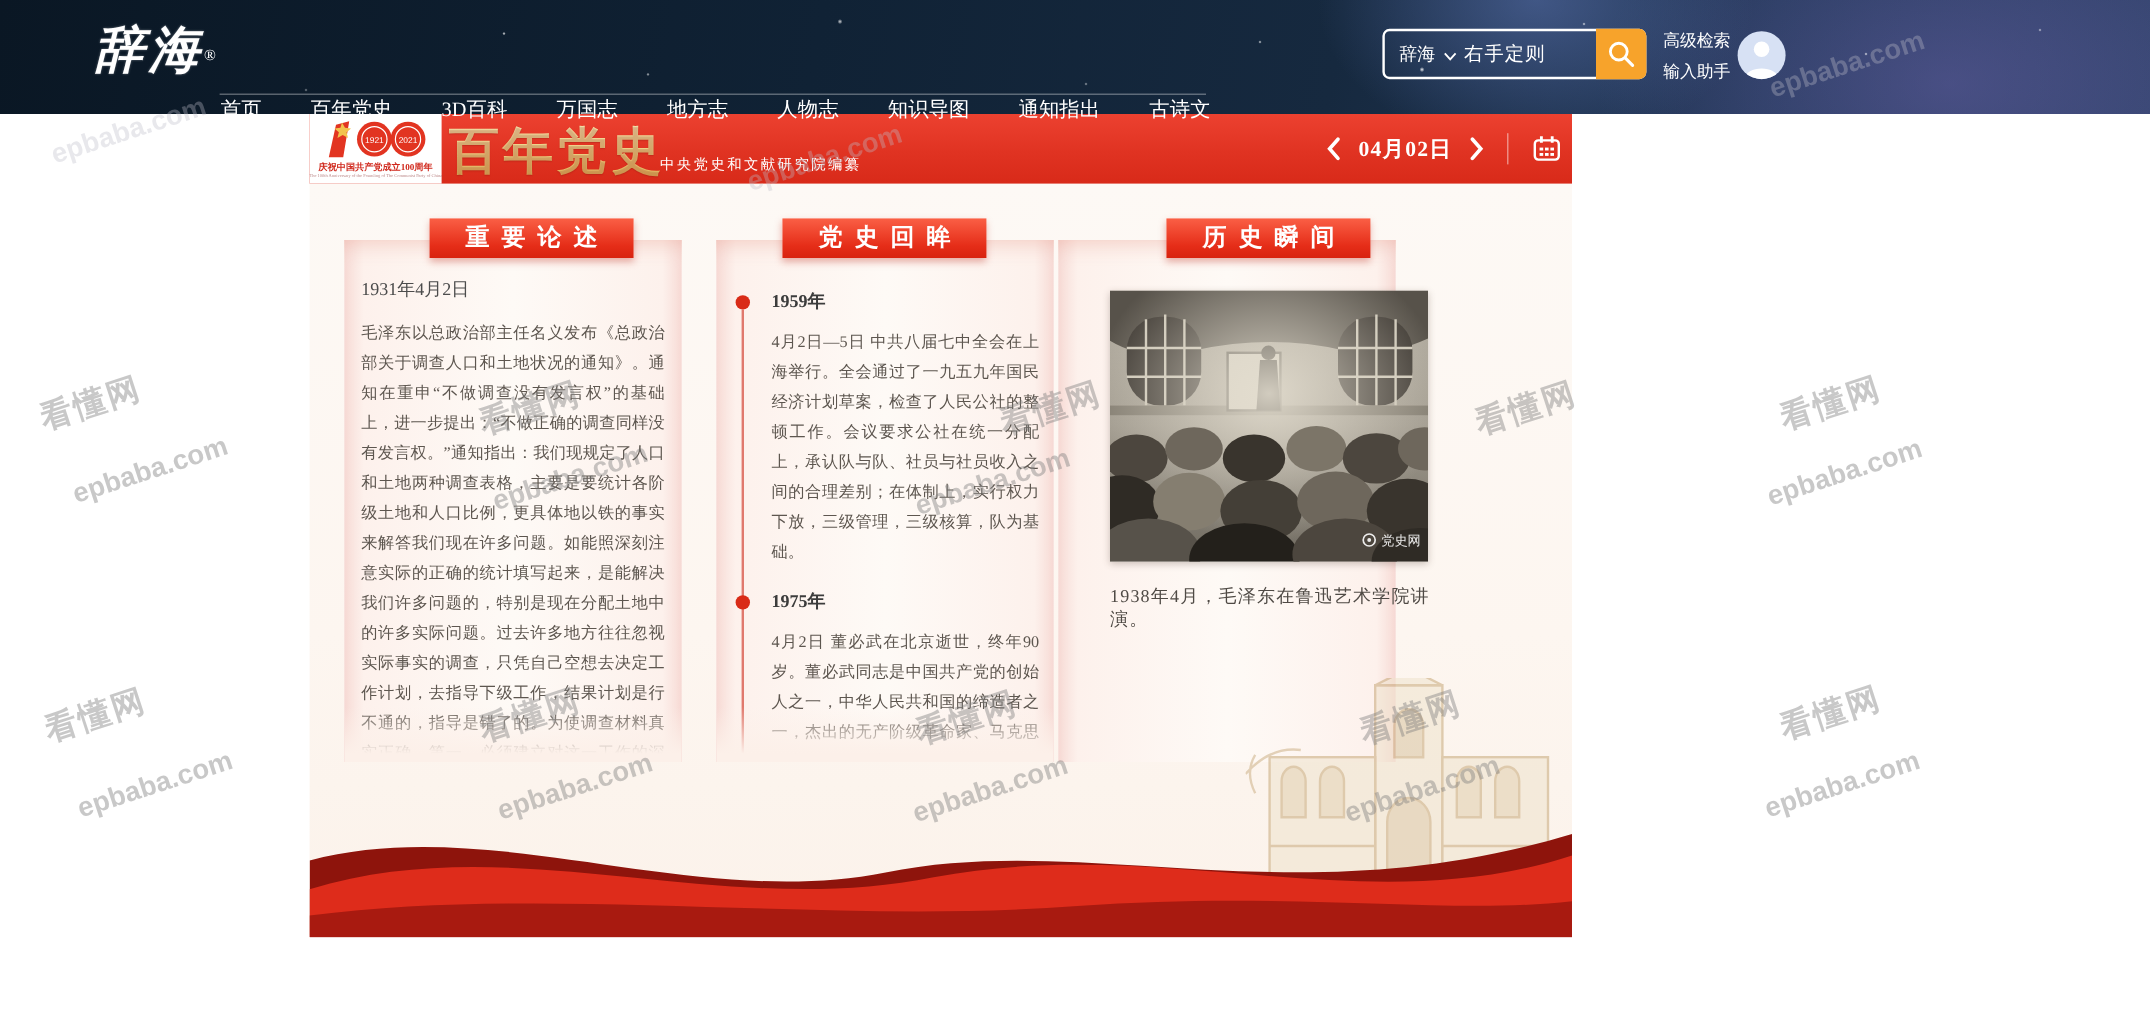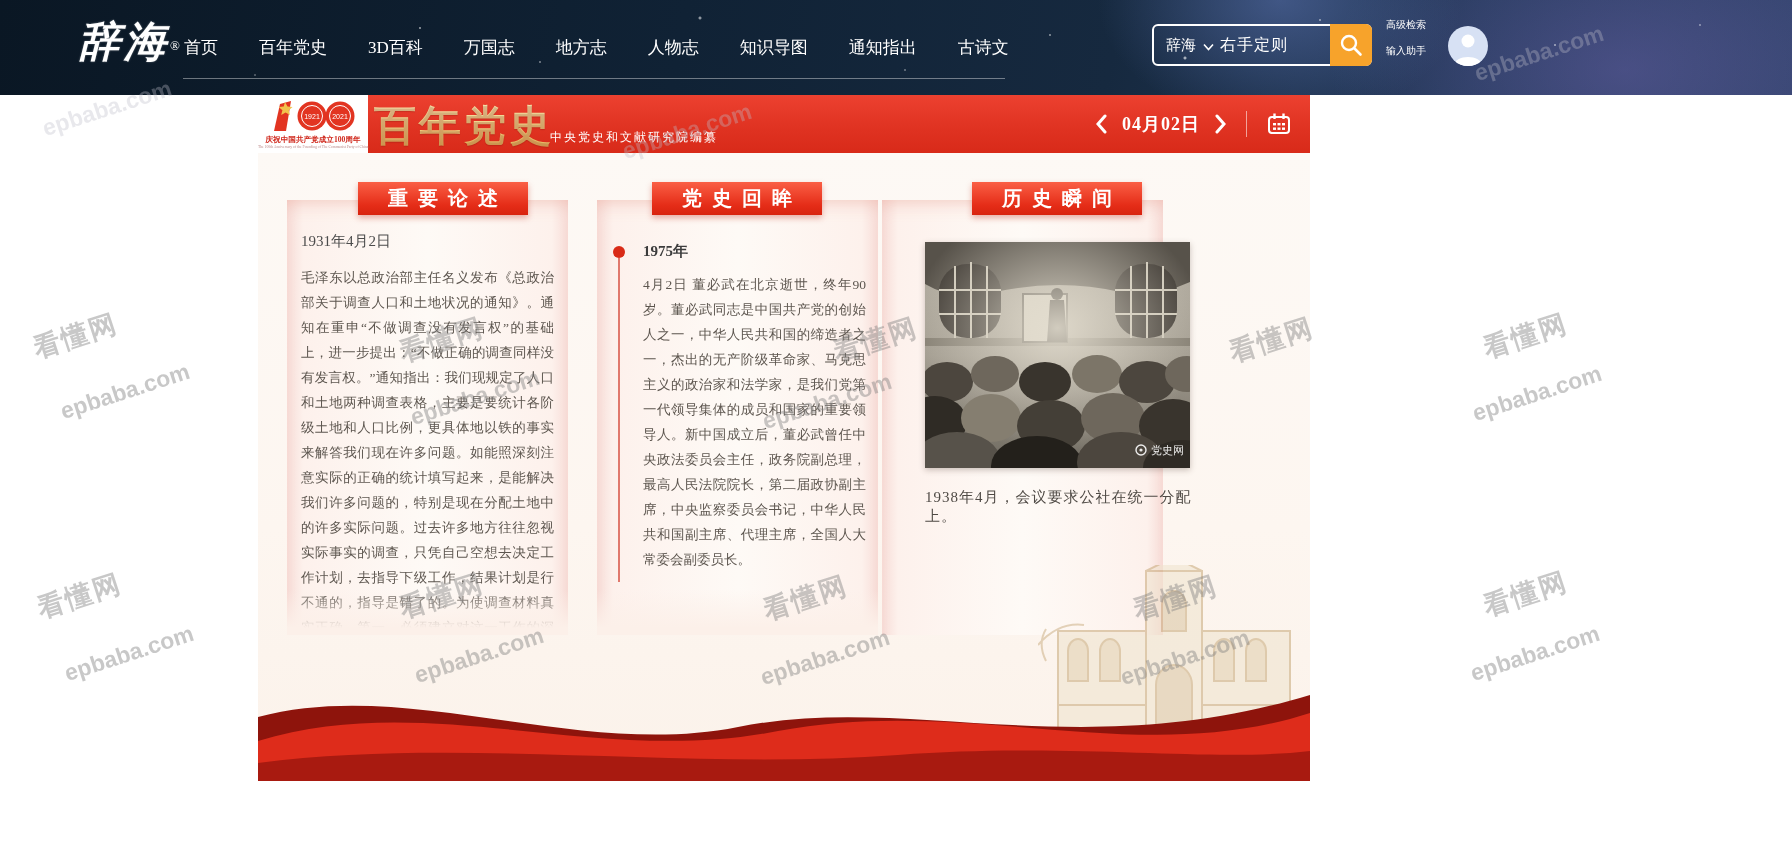--- a/index.html
+++ b/index.html
@@ -24,32 +24,32 @@
       linear-gradient(100deg,#0a1724 0%, #102235 38%, #16293f 62%, #253a5c 82%, #31436b 100%);
   }
   .nav-underline { position:absolute; left:183px; top:78px; width:822px; height:1px;
     background:rgba(255,255,255,.40); }
   .logo { position:absolute; left:78px; top:14px; color:#fff; cursor:pointer; }
   .logo .logo-text { font-size:42px; font-weight:bold; font-style:italic;
     letter-spacing:4px; text-shadow:0 0 2px rgba(255,255,255,.4); }
   .logo .reg { font-size:13px; vertical-align:super; font-style:normal; }
   .nav-menu { position:absolute; left:184px; top:36px; display:flex; gap:41px;
     color:#fff; font-size:17px; white-space:nowrap; }
-  .nav-menu span { cursor:pointer; }
+  .nav-menu span { cursor:pointer;margin-top:44px; }
 
   .search-box { position:absolute; left:1152px; top:24px; width:220px; height:42px;
     border:2px solid #ffffff; border-radius:6px; display:flex; align-items:center;
     color:#fff; }
   .search-cat { font-size:15px; padding-left:12px; cursor:pointer; }
   .chev-down { margin:4px 6px 0 7px; cursor:pointer; }
   .search-input { flex:1; font-size:16px; letter-spacing:1px; cursor:text; }
   .search-btn { width:42px; height:42px; margin:-2px -2px -2px 0; border:none;
     background:#f7a32b; border-radius:0 6px 6px 0; display:flex; align-items:center;
     justify-content:center; cursor:pointer; }
-  .search-side { position:absolute; left:1386px; top:12px; color:#fff; font-size:10px;
+  .search-side { position:absolute; left:1386px; top:22px; color:#fff; font-size:14px;
     line-height:26px; text-align:left; }
   .search-side div { cursor:pointer; }
   .avatar { position:absolute; left:1448px; top:26px; width:40px; height:40px;
     border-radius:50%; background:#d7e1f4; display:flex; align-items:flex-end;
     justify-content:center; overflow:hidden; cursor:pointer; }
 
   
   .card { position:absolute; left:258px; top:95px; width:1052px; height:761px;
     background:#ffffff; z-index:1; }
   .card-body { position:absolute; left:0; top:58px; width:1052px; height:626px;
@@ -64,21 +64,21 @@
   .emblem-cap-cn { font-size:8px; color:#d0281c; font-weight:bold; transform:scale(.95);
     white-space:nowrap; }
   .emblem-cap-en { font-size:6px; color:#b88; transform:scale(.62); white-space:nowrap;
     margin-top:-1px; }
   .banner-title { position:absolute; left:116px; top:3px; font-size:42px; font-weight:900;
     letter-spacing:3px; background:linear-gradient(180deg,#fbeebc 0%,#f3d98d 45%,#e4b455 100%);
     -webkit-background-clip:text; background-clip:text; color:transparent;
     text-shadow:0 1px 1px rgba(120,20,10,.25); }
   .banner-sub { position:absolute; left:292px; bottom:7px; color:#ffffff; font-size:12px;
     letter-spacing:2px; }
-  .date-nav { position:absolute; right:18px; top:0; height:58px; display:flex;
+  .date-nav { position:absolute; right:8px; top:0; height:58px; display:flex;
     align-items:center; gap:15px; color:#fff; }
   .date-text { font-size:18px; font-weight:bold; letter-spacing:1px; }
   .date-arrow { cursor:pointer; display:flex; }
   .date-sep { width:1px; height:26px; background:rgba(255,255,255,.55); margin:0 4px; }
   .cal-btn { cursor:pointer; display:flex; }
 
   
   .sec-title { position:absolute; top:87px; width:170px; height:33px; line-height:33px;
     text-align:center; color:#ffffff; font-size:20px; font-weight:bold;
     letter-spacing:10px; text-indent:10px;
@@ -252,20 +252,25 @@
 
   <div class="panel p1">
     <div class="discourse-date">1931年4月2日</div>
     <p class="discourse-body">毛泽东以总政治部主任名义发布《总政治部关于调查人口和土地状况的通知》。通知在重申“不做调查没有发言权”的基础上，进一步提出：“不做正确的调查同样没有发言权。”通知指出：我们现规定了人口和土地两种调查表格，主要是要统计各阶级土地和人口比例，更具体地以铁的事实来解答我们现在许多问题。如能照深刻注意实际的正确的统计填写起来，是能解决我们许多问题的，特别是现在分配土地中的许多实际问题。过去许多地方往往忽视实际事实的调查，只凭自己空想去决定工作计划，去指导下级工作，结果计划是行不通的，指导是错了的。为使调查材料真实正确，第一，必须建立对这一工作的深刻认识，看清楚这一工作的重要；第二，调查的人要不怕麻烦；第三，上级政府派出去指导的同志和政治部负责任的同志，须将两表格的内容及调查时注意之点，详细向负责调查的同志解释清楚。</p>
     <div class="panel-fade"></div>
   </div>
 
   <div class="panel p2">
     <div class="timeline">
       <div class="tl-rail"></div>
+      <div class="tl-event">
+        <span class="tl-dot"></span>
+        <div class="tl-year">1959年</div>
+        <p class="tl-text">4月2日—5日  中共八届七中全会在上海举行。全会通过了一九五九年国民经济计划草案，检查了人民公社的整顿工作。会议要求公社在统一分配上，承认队与队、社员与社员收入之间的合理差别；在体制上，实行权力下放，三级管理，三级核算，队为基础。</p>
+      </div>
       <div class="tl-event">
         <span class="tl-dot"></span>
         <div class="tl-year">1975年</div>
         <p class="tl-text">4月2日  董必武在北京逝世，终年90岁。董必武同志是中国共产党的创始人之一，中华人民共和国的缔造者之一，杰出的无产阶级革命家、马克思主义的政治家和法学家，是我们党第一代领导集体的成员和国家的重要领导人。新中国成立后，董必武曾任中央政法委员会主任，政务院副总理，最高人民法院院长，第二届政协副主席，中央监察委员会书记，中华人民共和国副主席、代理主席，全国人大常委会副委员长。</p>
       </div>
     </div>
     <div class="panel-fade"></div>
   </div>
 
   <div class="panel p3">
@@ -320,21 +325,21 @@
         <ellipse cx="112" cy="224" rx="46" ry="30" fill="#23201b"></ellipse>
         <ellipse cx="196" cy="220" rx="44" ry="30" fill="#4c463e"></ellipse>
         <ellipse cx="258" cy="226" rx="40" ry="28" fill="#2f2b25"></ellipse>
       </g>
       <g opacity="0.9">
         <circle cx="216" cy="208" r="5" fill="none" stroke="#ffffff" stroke-width="1.4"></circle>
         <circle cx="216" cy="208" r="1.6" fill="#ffffff"></circle>
         <text x="226" y="212" font-size="11" fill="#ffffff" font-family="Liberation Sans, sans-serif">党史网</text>
       </g>
     </svg>
-    <div class="photo-caption">1938年4月，会议要求公社在统一分配上。</div>
+    <div class="photo-caption">1938年4月，毛泽东在鲁迅艺术学院讲演。</div>
   </div>
 </div>
 
 <div class="wm-layer">
   <span class="wm wm-site wm-light" style="left:40px;  top:95px;">epbaba.com</span>
   <span class="wm wm-brand" style="left:32px;  top:318px;">看懂网</span>
   <span class="wm wm-site" style="left:58px;  top:378px;">epbaba.com</span>
   <span class="wm wm-brand" style="left:36px;  top:578px;">看懂网</span>
   <span class="wm wm-site" style="left:62px;  top:640px;">epbaba.com</span>
   <span class="wm wm-site wm-light" style="left:620px; top:118px;">epbaba.com</span>

